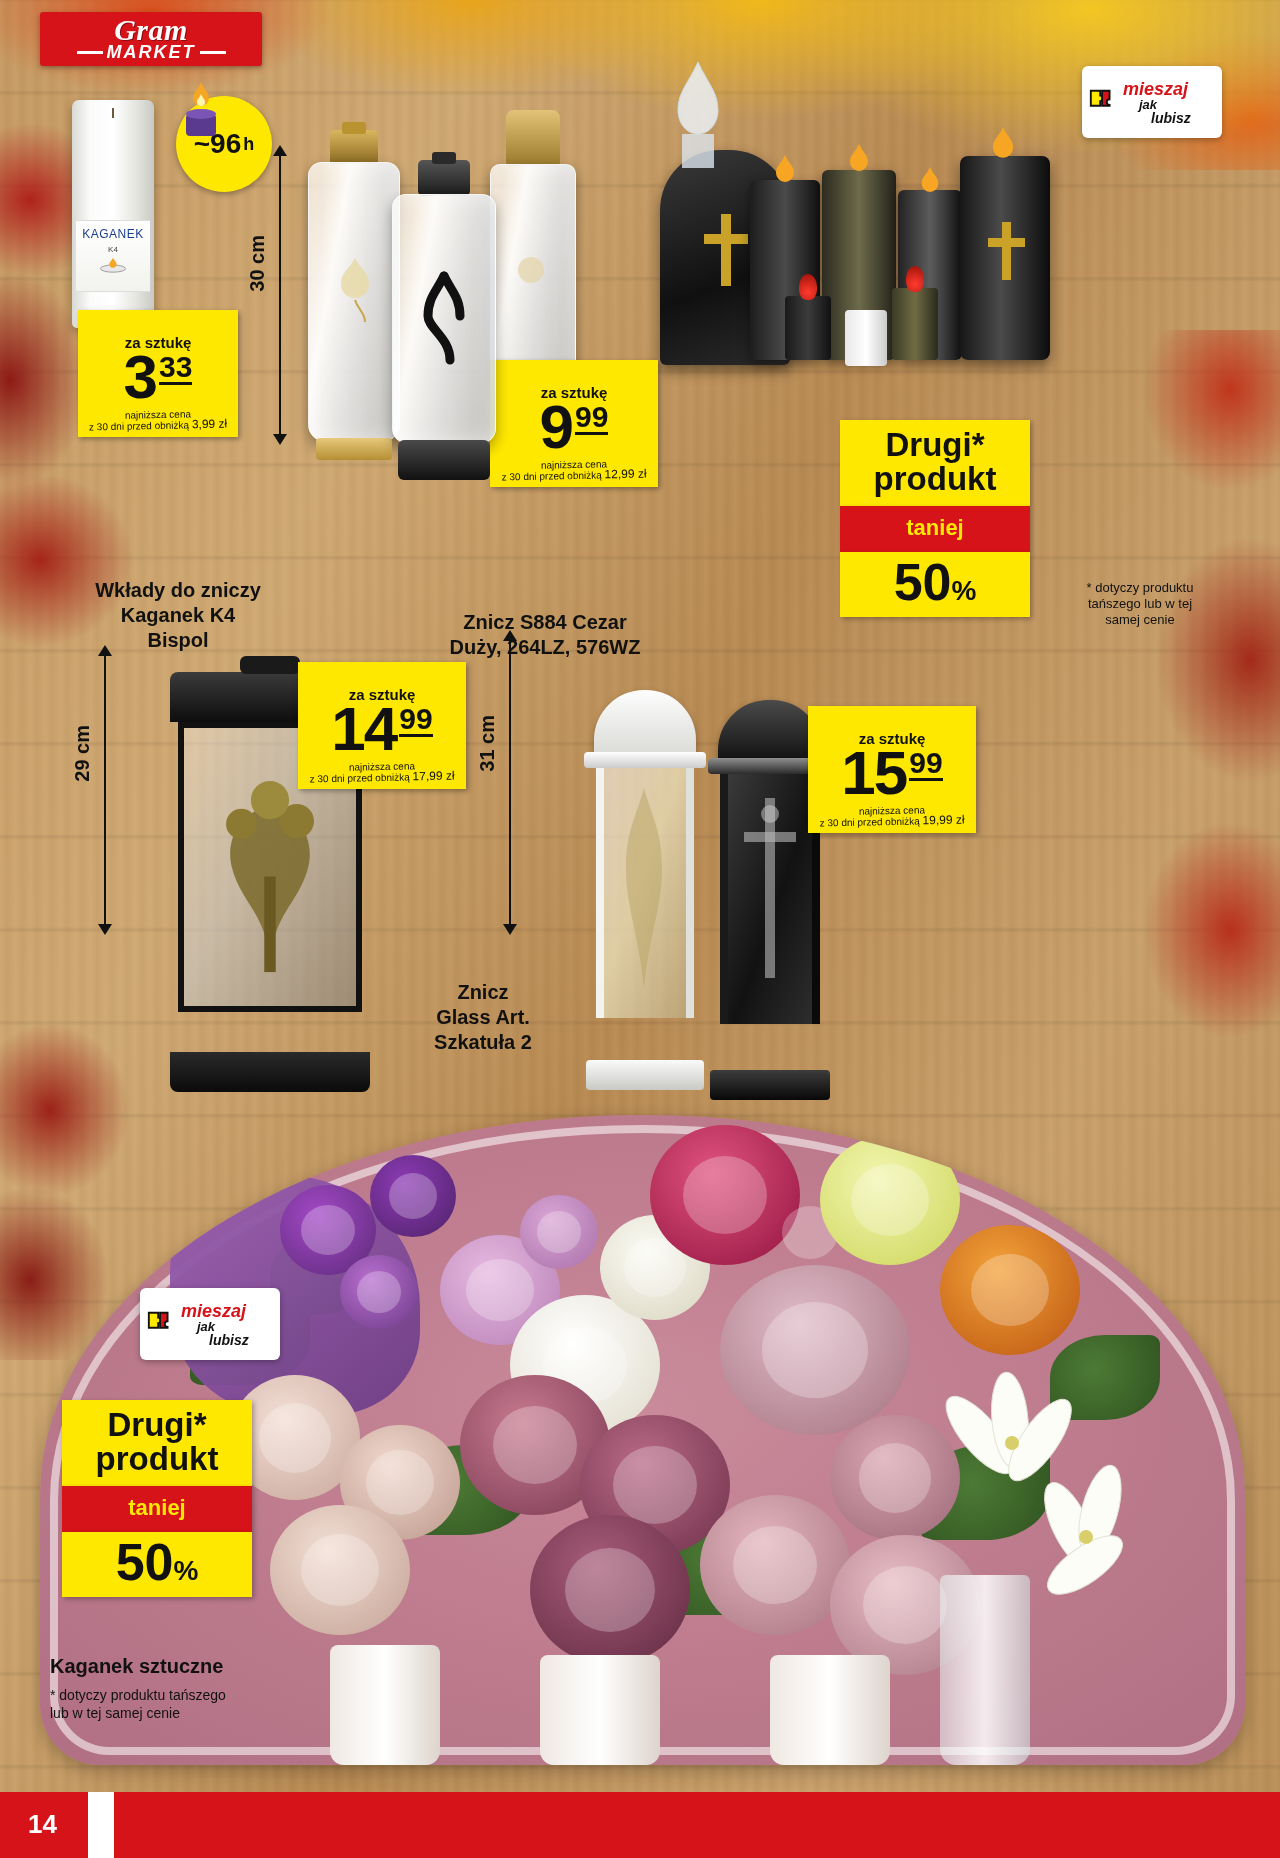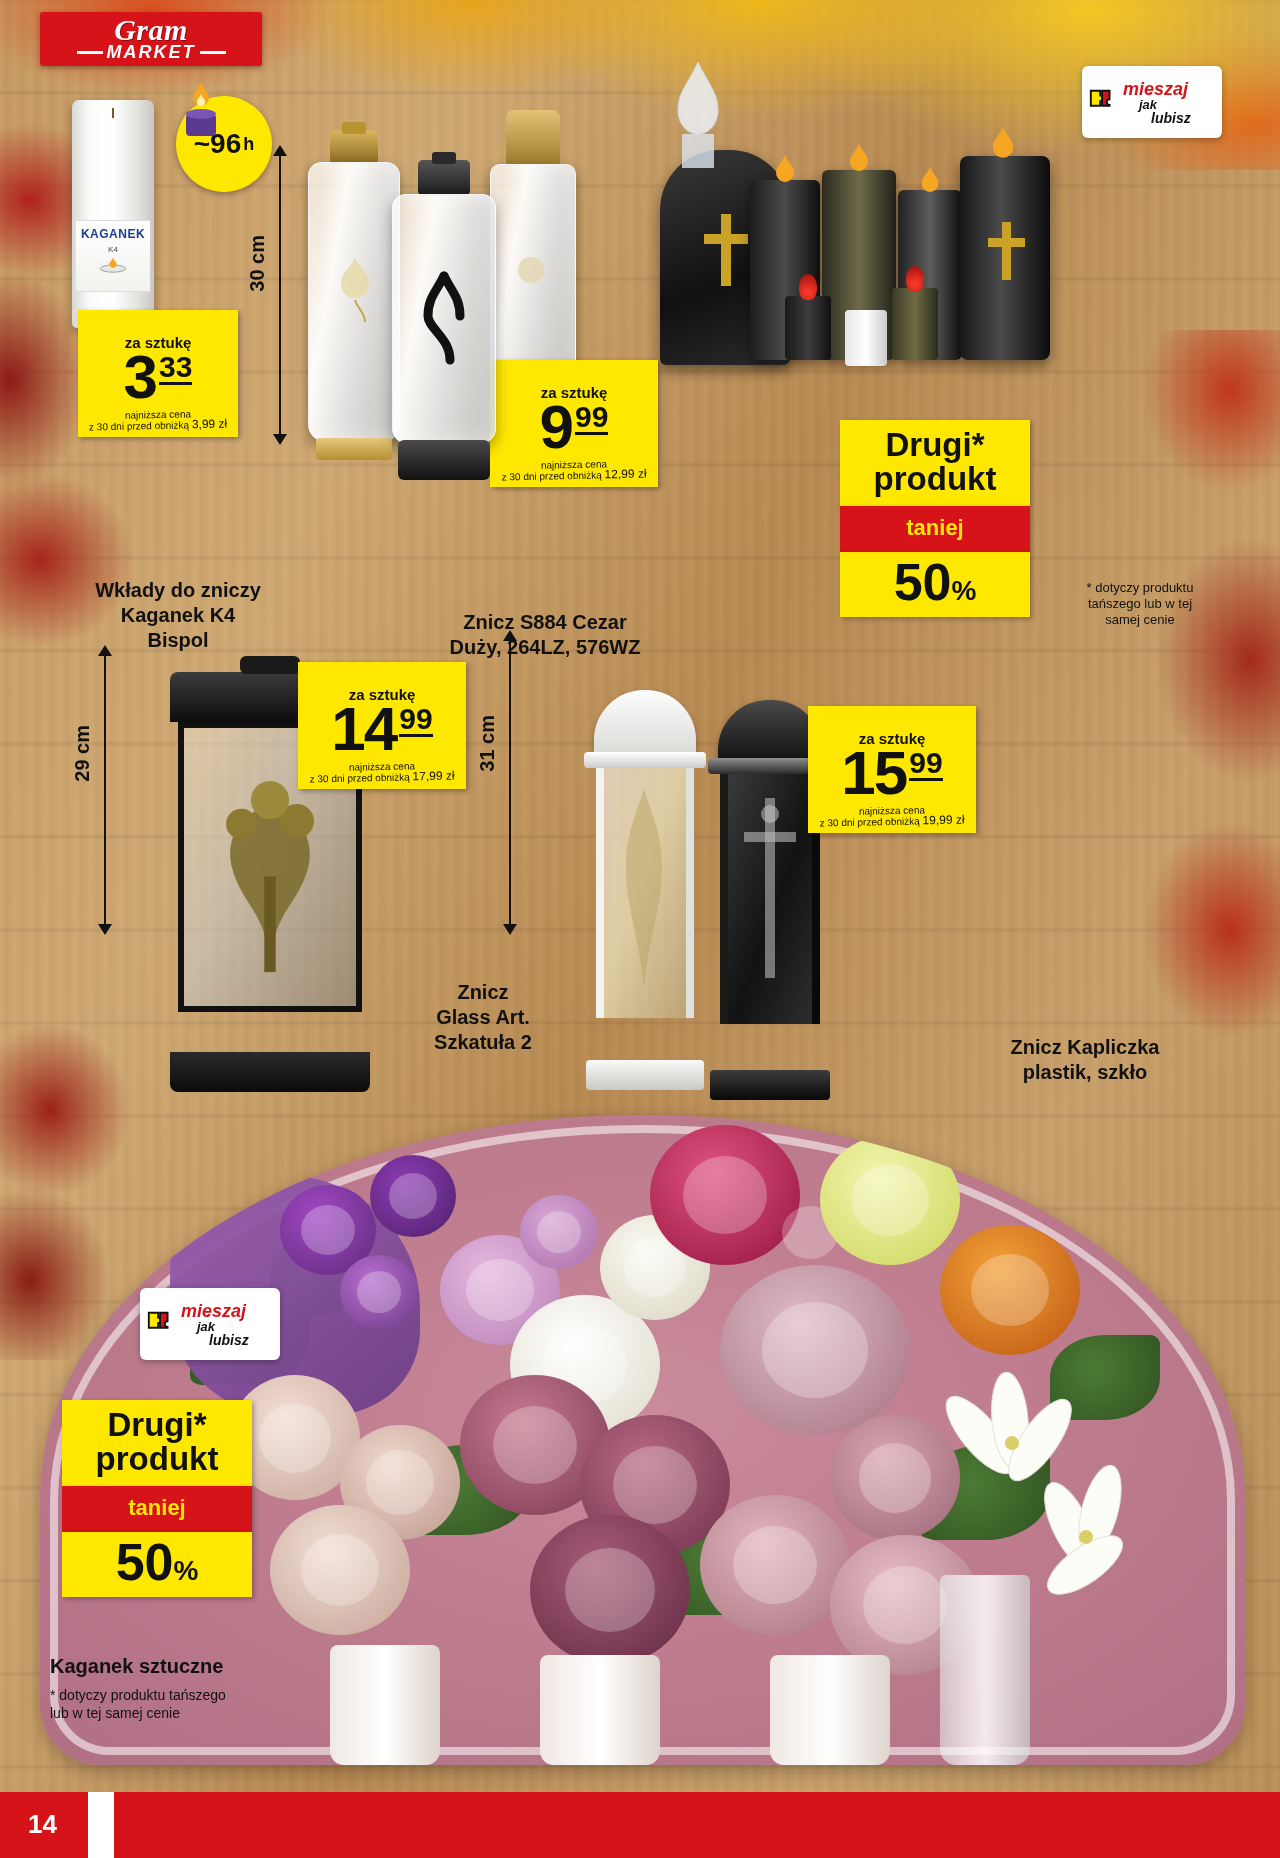--- a/index.html
+++ b/index.html
@@ -218,21 +218,21 @@
     background:linear-gradient(90deg,#d9d9d4 0%, #fbfbfa 22%, #ffffff 50%, #e3e3de 80%, #c9c9c3 100%);
     border-radius:7px 7px 5px 5px;
     box-shadow:0 4px 10px rgba(0,0,0,.3);
   }
   .refill .label {
     position:absolute; left:4px; right:4px; top:120px; height:72px;
     background:linear-gradient(180deg,#ffffff,#f2f2ee);
     border-top:1px solid #ddd; border-bottom:1px solid #ddd;
     font-size:9px; color:#444; text-align:center; padding-top:6px;
   }
-  .refill .brand { font-weight:bold; font-size:12px; color:#1a3f8f; letter-spacing:.5px;}
+  .refill .brand { font-weight:normal; font-size:12px; color:#1a3f8f; letter-spacing:.5px;}
   .refill .wick {
     position:absolute; left:50%; top:8px; width:2px; height:10px; background:#6b5a3e; transform:translateX(-50%);
   }
 
   
   .lamp { position:absolute; }
 
   
   .glass-white {
     background:linear-gradient(100deg, rgba(255,255,255,.55) 0%, rgba(255,255,255,.95) 30%, rgba(225,228,232,.9) 60%, rgba(190,195,200,.85) 100%);
@@ -584,24 +584,20 @@
       </div>
     </div>
   </div>
 
   <div class="caption" id="cap-szkatula">
     <div>Znicz</div>
     <div>Glass Art.</div>
     <div>Szkatuła 2</div>
   </div>
 
-  <div class="caption" id="cap-kapliczka">
-    <div>Znicz Kapliczka</div>
-    <div>plastik, szkło</div>
-  </div>
 
   <div class="flower-oval">
     <div class="rim"></div>
 
     <div class="leafy" style="left:150px; top:180px; width:120px; height:90px;"></div>
     <div class="leafy" style="left:230px; top:120px; width:100px; height:80px;"></div>
     <div class="leafy" style="left:360px; top:330px; width:130px; height:90px;"></div>
     <div class="leafy" style="left:620px; top:400px; width:140px; height:100px;"></div>
     <div class="leafy" style="left:880px; top:330px; width:130px; height:95px;"></div>
     <div class="leafy" style="left:1010px; top:220px; width:110px; height:85px;"></div>

